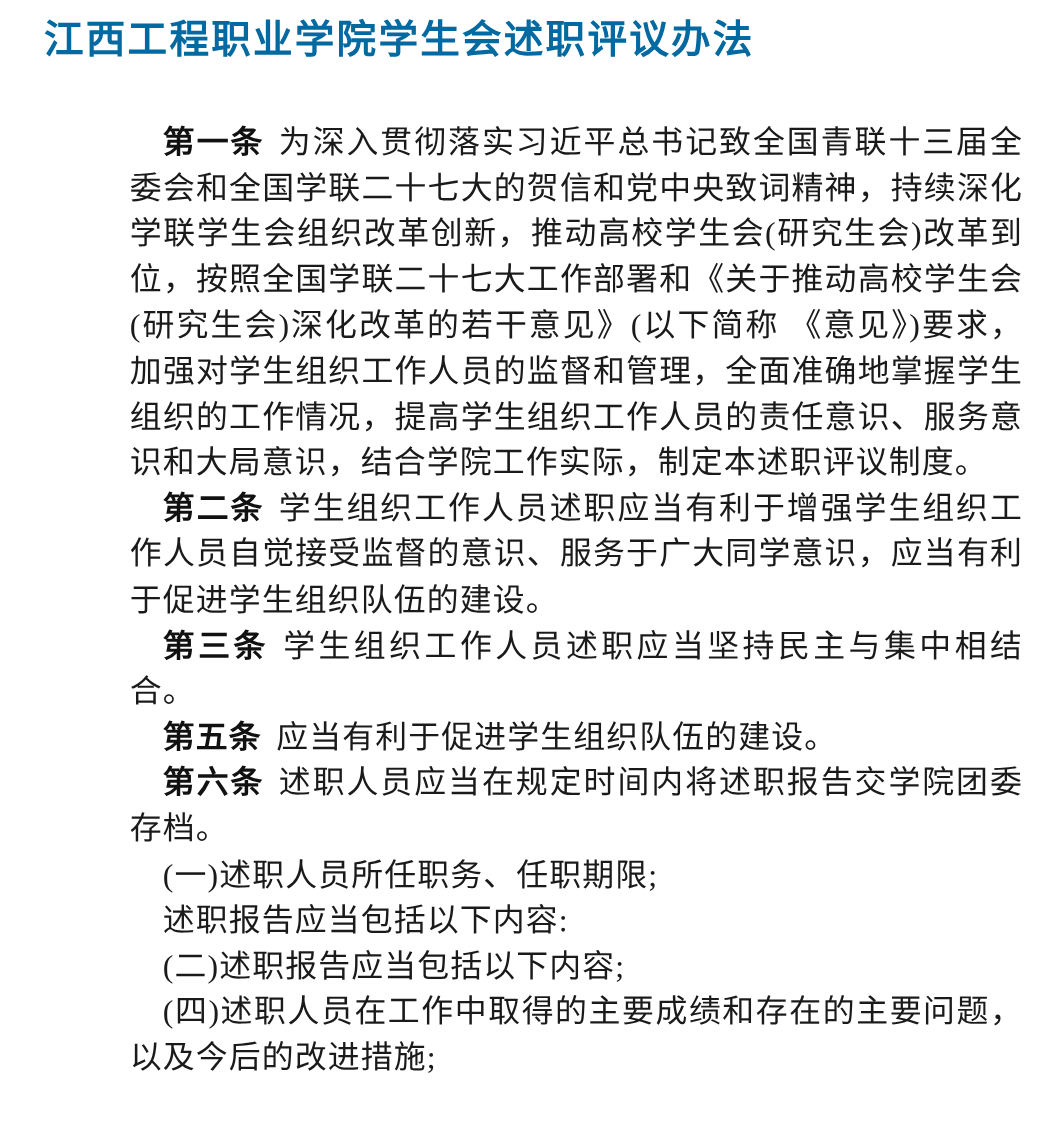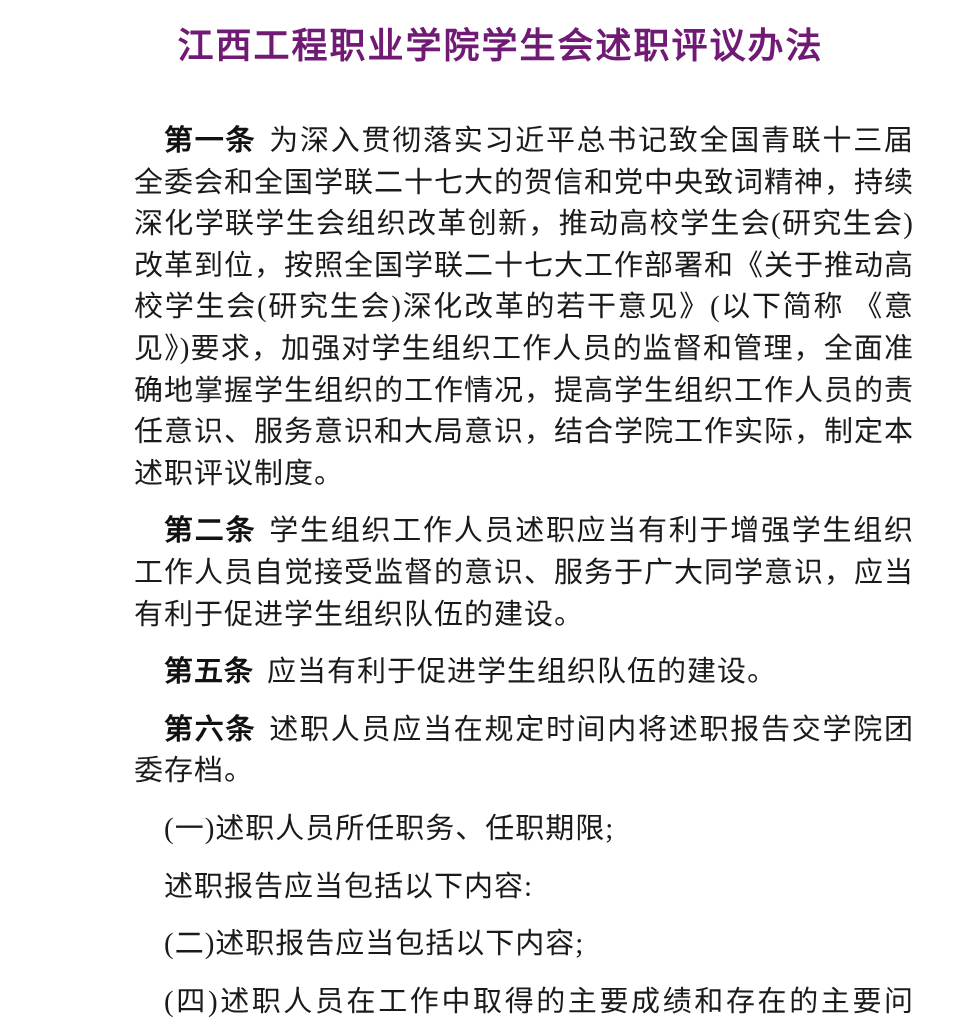--- a/index.html
+++ b/index.html
@@ -13,45 +13,45 @@
 
   .page {
     width: 961px;
     height: 1024px;
     background: #ffffff;
     color: #1a1a1a;
     overflow: hidden;
   }
 
   .doc-title {
-    padding-top: 22px;
+    padding-top: 12px;
     padding-left: 40px;           
-    text-align: center;
+    text-align: left;
     font-size: 36px;
     line-height: 48px;
     font-weight: bold;
     letter-spacing: 2px;
-    color: #701a75;
+    color: #0369a1;
     white-space: nowrap;
   }
 
   .doc-body {
     margin-top: 50px;
     margin-left: 118px;
     margin-right: 31px;           
     font-size: 29px;
     line-height: 41.6px;
     letter-spacing: 1px;
     text-align: justify;
     color: #1a1a1a;
   }
 
   .doc-body p {
     text-indent: 30px;            
-    margin: 16px;
+    margin: 0;
   }
 
   .lead {
     font-weight: bold;
     margin-right: 0.45em;
     color: #111111;
   }
   .lead:empty { display: none; margin: 0; }
 </style>
 </head>
@@ -60,20 +60,21 @@
 <div class="page">
 
   <h1 class="doc-title">江西工程职业学院学生会述职评议办法</h1>
 
   <div class="doc-body">
 
     <p><span class="lead">第一条</span><span>为深入贯彻落实习近平总书记致全国青联十三届全委会和全国学联二十七大的贺信和党中央致词精神，持续深化学联学生会组织改革创新，推动高校学生会(研究生会)改革到位，按照全国学联二十七大工作部署和《关于推动高校学生会(研究生会)深化改革的若干意见》(以下简称 《意见》)要求，加强对学生组织工作人员的监督和管理，全面准确地掌握学生组织的工作情况，提高学生组织工作人员的责任意识、服务意识和大局意识，结合学院工作实际，制定本述职评议制度。</span></p>
 
     <p><span class="lead">第二条</span><span>学生组织工作人员述职应当有利于增强学生组织工作人员自觉接受监督的意识、服务于广大同学意识，应当有利于促进学生组织队伍的建设。</span></p>
 
+    <p><span class="lead">第三条</span><span>学生组织工作人员述职应当坚持民主与集中相结合。</span></p>
 
 
     <p><span class="lead">第五条</span><span>应当有利于促进学生组织队伍的建设。</span></p>
 
     <p><span class="lead">第六条</span><span>述职人员应当在规定时间内将述职报告交学院团委存档。</span></p>
 
     <p><span>(一)述职人员所任职务、任职期限;</span></p>
 
     <p><span>述职报告应当包括以下内容:</span></p>
 

